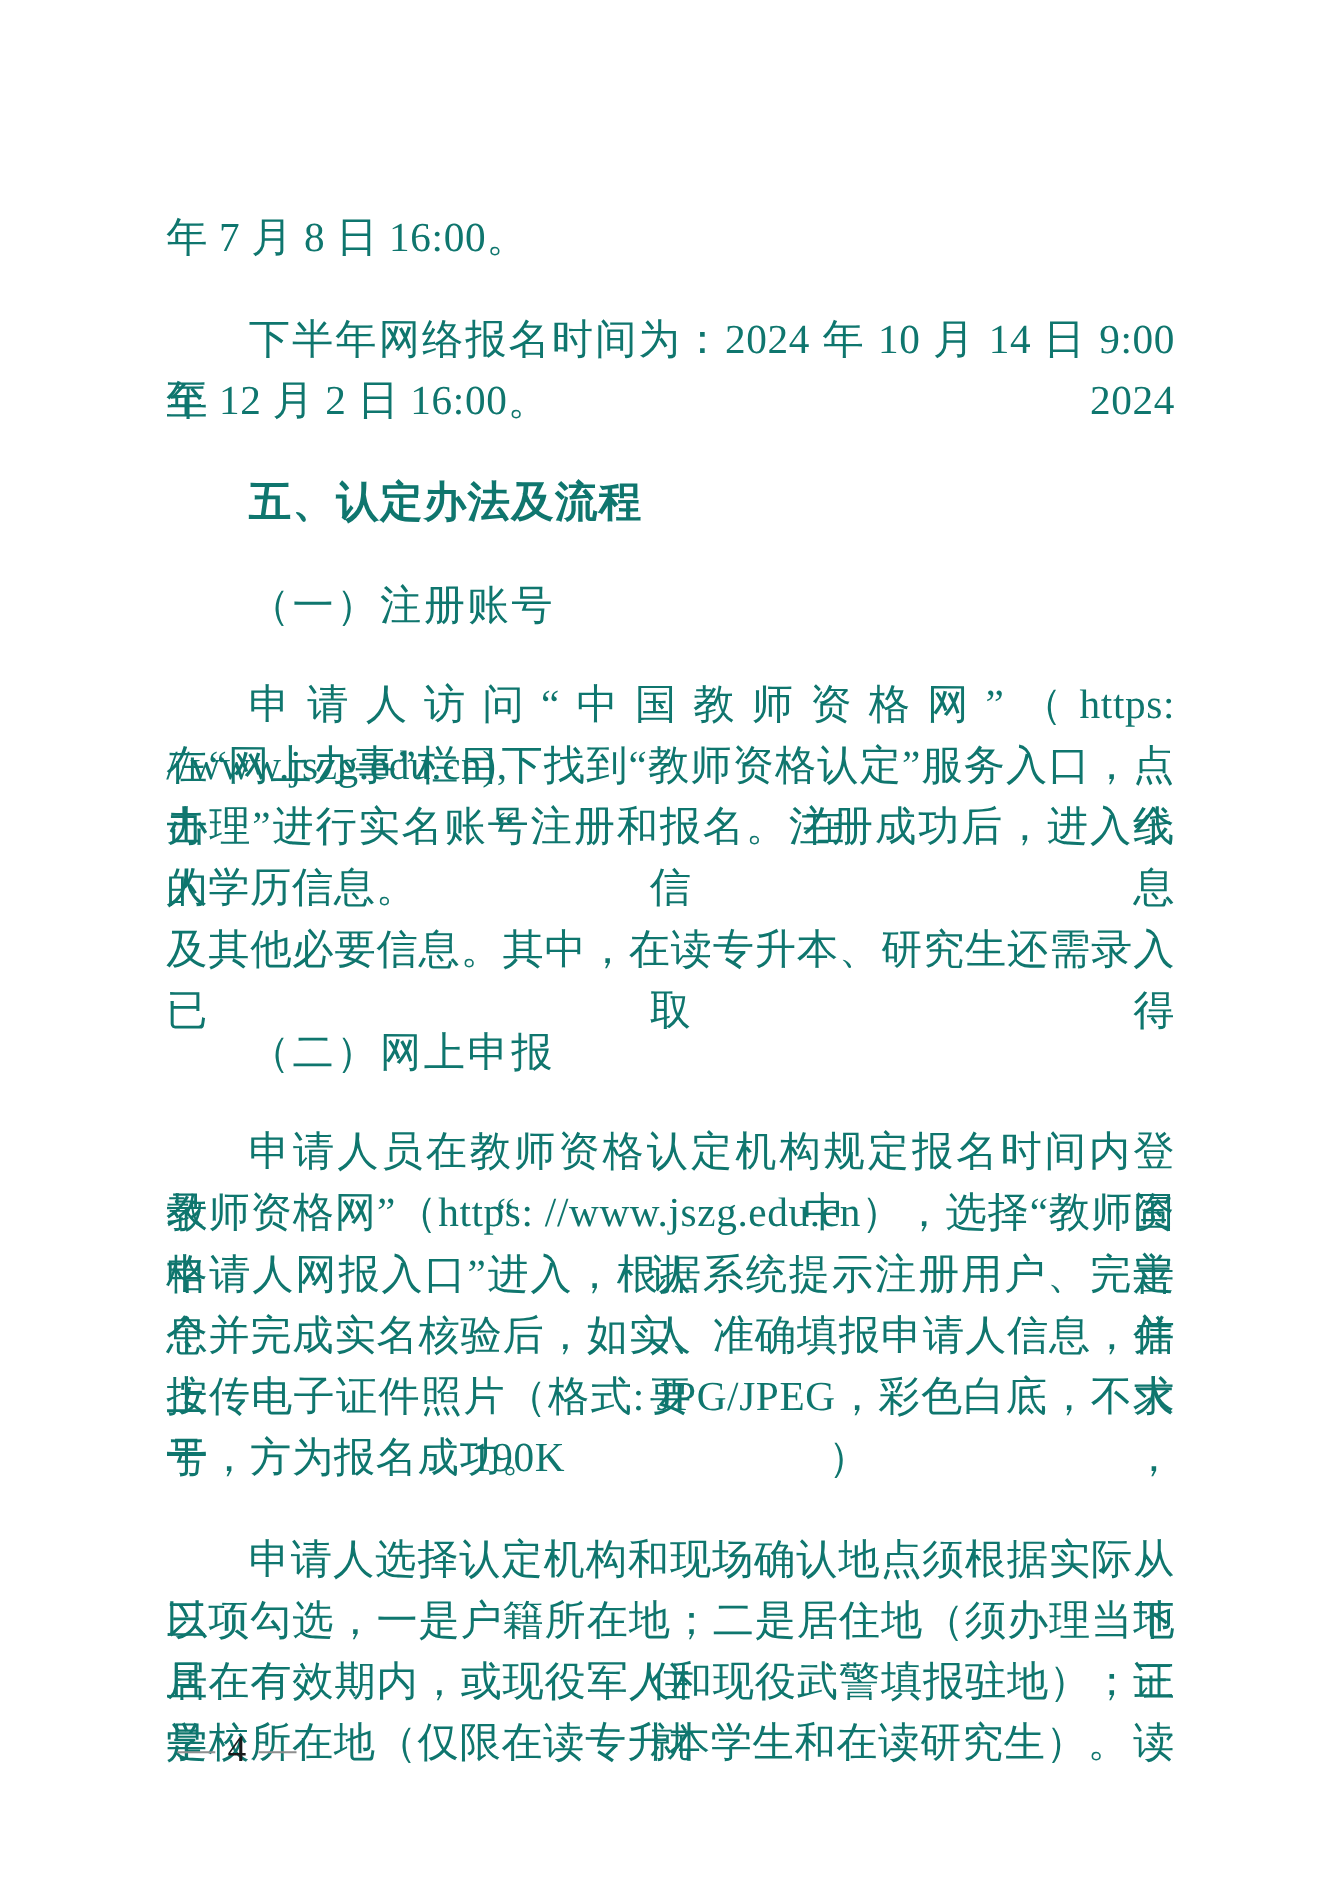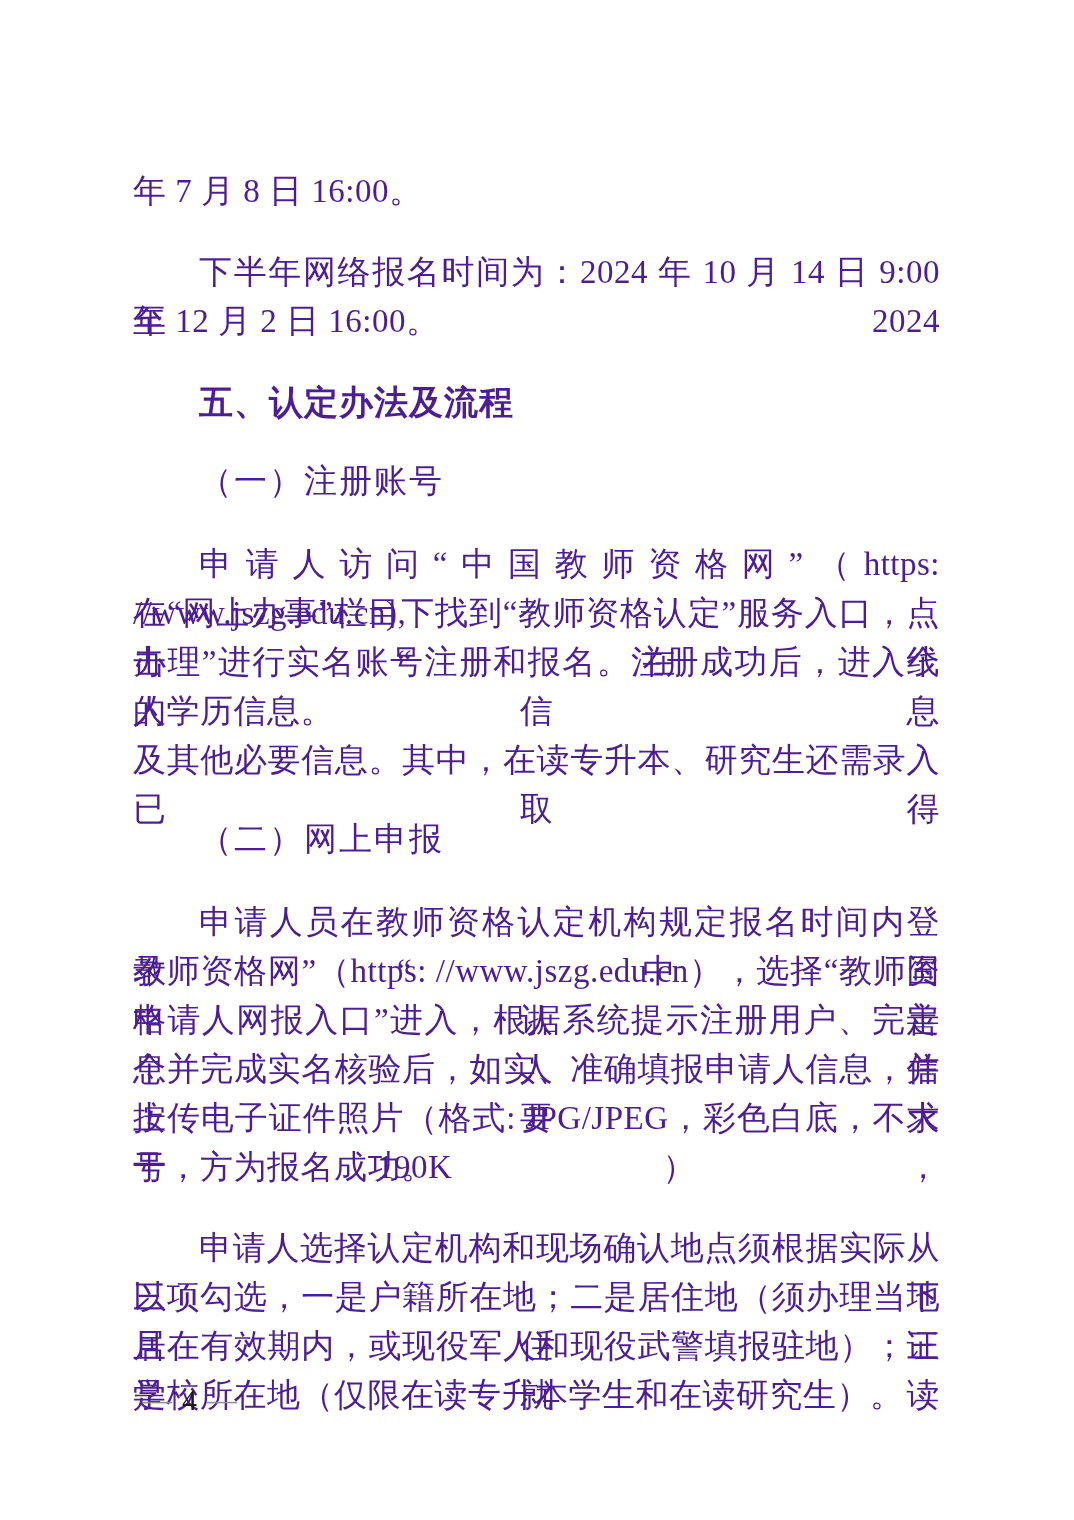--- a/index.html
+++ b/index.html
@@ -23,39 +23,39 @@
     left: 133px;
     top: 167px;
     width: 807px;
   }
   .line {
     height: 49px;
     line-height: 49px;
     font-size: 33px;
     letter-spacing: 0.5px;
     white-space: nowrap;
-    color: #4c1d95;
+    color: #0f766e;
   }
   .indent {
     text-indent: 66px;
     margin-top: 32px;
   }
   .fill {
     text-align: justify;
     text-align-last: justify;
     white-space: normal;
   }
   .h1 {
     font-family: Liberation Sans, sans-serif;
     font-weight: bold;
     font-size: 34px;
     letter-spacing: 1px;
   }
   .h2 {
-    font-family: Liberation Mono, monospace;
+    font-family: Liberation Sans, sans-serif;
     font-weight: 500;
     letter-spacing: 2px;
   }
   .footer {
     position: absolute;
     left: 136px;
     top: 1382px;
     font-size: 30px;
     line-height: 36px;
     font-family: "Liberation Serif", serif;

